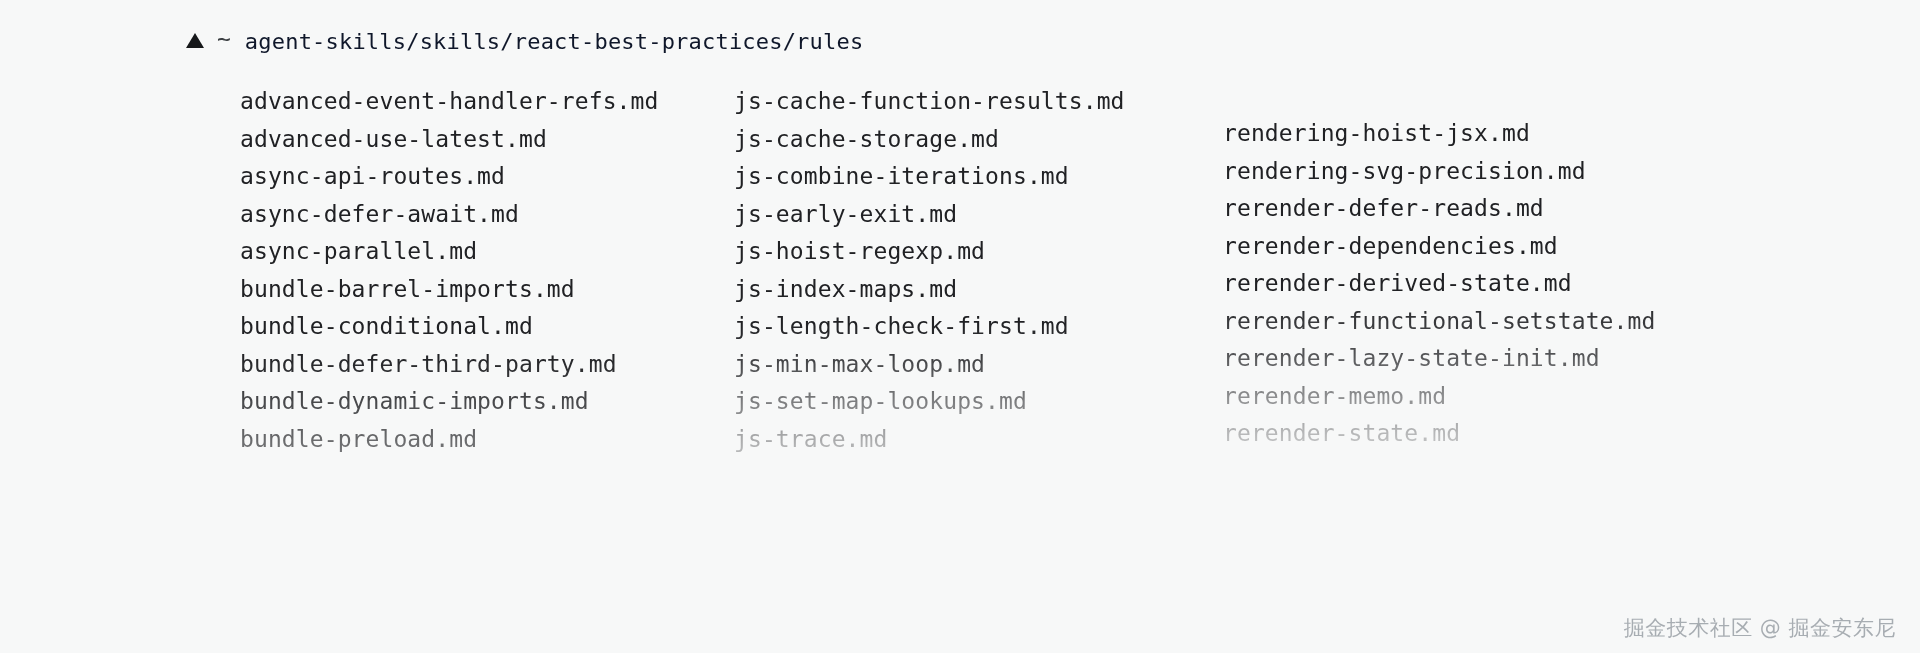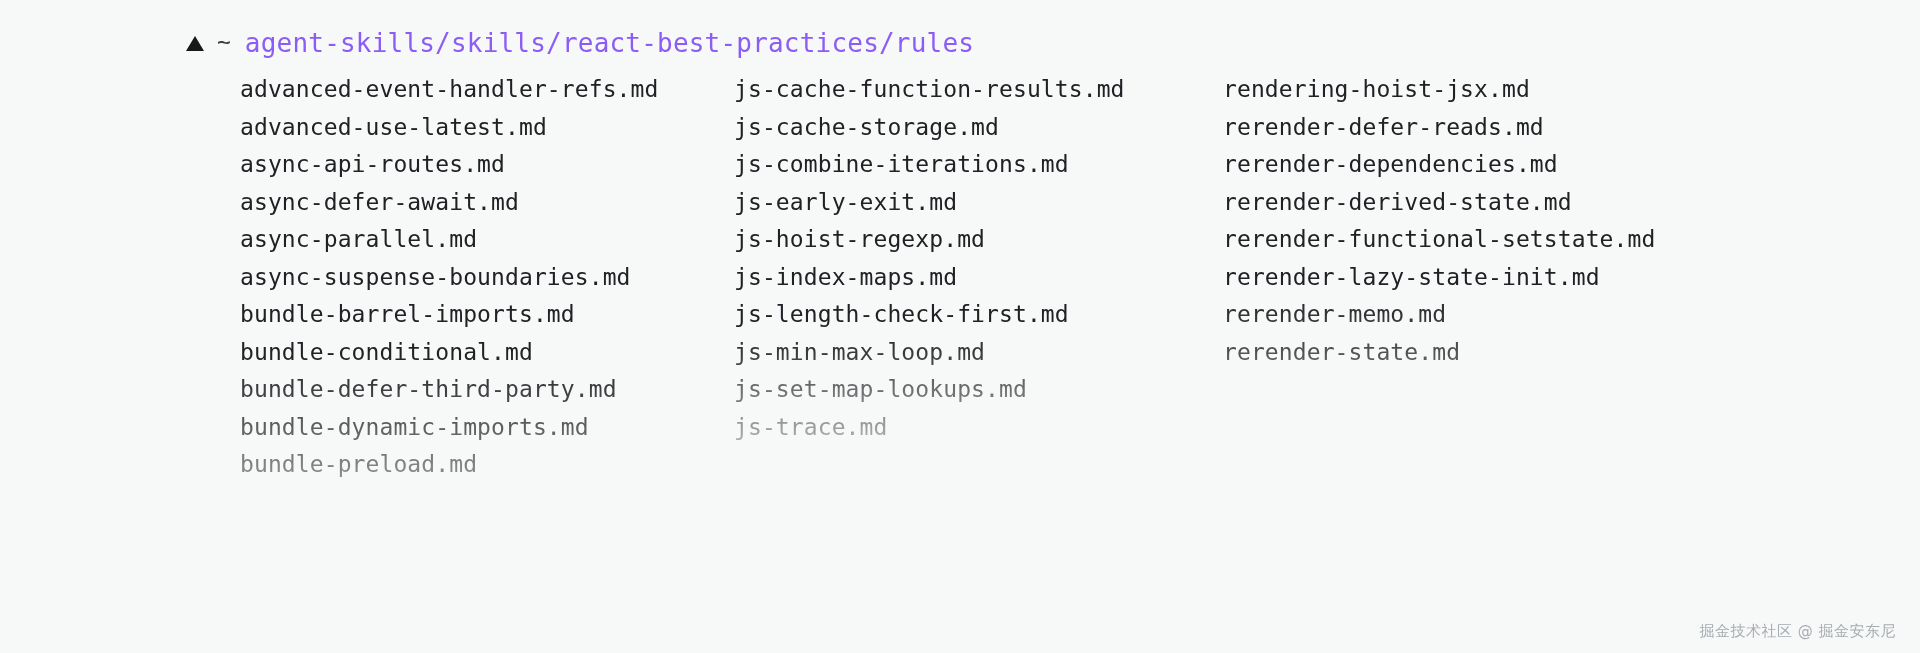--- a/index.html
+++ b/index.html
@@ -46,41 +46,41 @@
   }
   .prompt-tilde {
     font-size: 23px;
     line-height: 1;
     color: #3c4043;
     margin-right: 14px;
     position: relative;
     top: -2px;
   }
   .prompt-path {
-    font-size: 26px;
-    line-height: 1;
-    color: #8b5cf6;
+    font-size: 22px;
+    line-height: 1;
+    color: #0f172a;
     letter-spacing: 0.2px;
   }
 
   
   .listing {
     position: absolute;
     left: 0;
     top: 78px;
     width: 1920px;
     height: 575px;
   }
   .column {
     position: absolute;
-    top: 0;
+    top: 12px;
   }
   .col-1 { left: 240px; }
   .col-2 { left: 734px; }
-  .col-3 { left: 1223px; }
+  .col-3 { left: 1223px; margin-top: 32px; }
 
   .file-entry {
     font-size: 23px;
     line-height: 1;
     height: 37.5px;
     color: #202124;
     white-space: nowrap;
     letter-spacing: 0.1px;
   }
 
@@ -130,21 +130,21 @@
       rgba(247,248,248,0.88) 68%,
       rgba(247,248,248,1) 88%);
   }
 
   
   .watermark {
     position: absolute;
     right: 24px;
     bottom: 14px;
     font-family: "DejaVu Sans", "Liberation Sans", sans-serif;
-    font-size: 15px;
+    font-size: 21px;
     line-height: 1;
     color: #9aa0a6;
     opacity: 0.85;
     white-space: nowrap;
     letter-spacing: 0.5px;
   }
 </style>
 </head>
 <body>
 
@@ -156,41 +156,41 @@
     <span class="prompt-path">agent-skills/skills/react-best-practices/rules</span>
   </div>
 
   <div class="listing">
     <div class="column col-1">
         <div class="file-entry">advanced-event-handler-refs.md</div>
         <div class="file-entry">advanced-use-latest.md</div>
         <div class="file-entry">async-api-routes.md</div>
         <div class="file-entry">async-defer-await.md</div>
         <div class="file-entry">async-parallel.md</div>
-        <div class="file-entry">async-suspense-boundaries.md</div>
         <div class="file-entry">bundle-barrel-imports.md</div>
         <div class="file-entry">bundle-conditional.md</div>
         <div class="file-entry">bundle-defer-third-party.md</div>
         <div class="file-entry">bundle-dynamic-imports.md</div>
         <div class="file-entry">bundle-preload.md</div>
       </div>
     <div class="column col-2">
         <div class="file-entry">js-cache-function-results.md</div>
         <div class="file-entry">js-cache-storage.md</div>
         <div class="file-entry">js-combine-iterations.md</div>
         <div class="file-entry">js-early-exit.md</div>
         <div class="file-entry">js-hoist-regexp.md</div>
         <div class="file-entry">js-index-maps.md</div>
         <div class="file-entry">js-length-check-first.md</div>
         <div class="file-entry">js-min-max-loop.md</div>
         <div class="file-entry">js-set-map-lookups.md</div>
         <div class="file-entry">js-trace.md</div>
       </div>
     <div class="column col-3">
         <div class="file-entry">rendering-hoist-jsx.md</div>
+        <div class="file-entry">rendering-svg-precision.md</div>
         <div class="file-entry">rerender-defer-reads.md</div>
         <div class="file-entry">rerender-dependencies.md</div>
         <div class="file-entry">rerender-derived-state.md</div>
         <div class="file-entry">rerender-functional-setstate.md</div>
         <div class="file-entry">rerender-lazy-state-init.md</div>
         <div class="file-entry">rerender-memo.md</div>
         <div class="file-entry">rerender-state.md</div>
       </div>
   </div>
 

